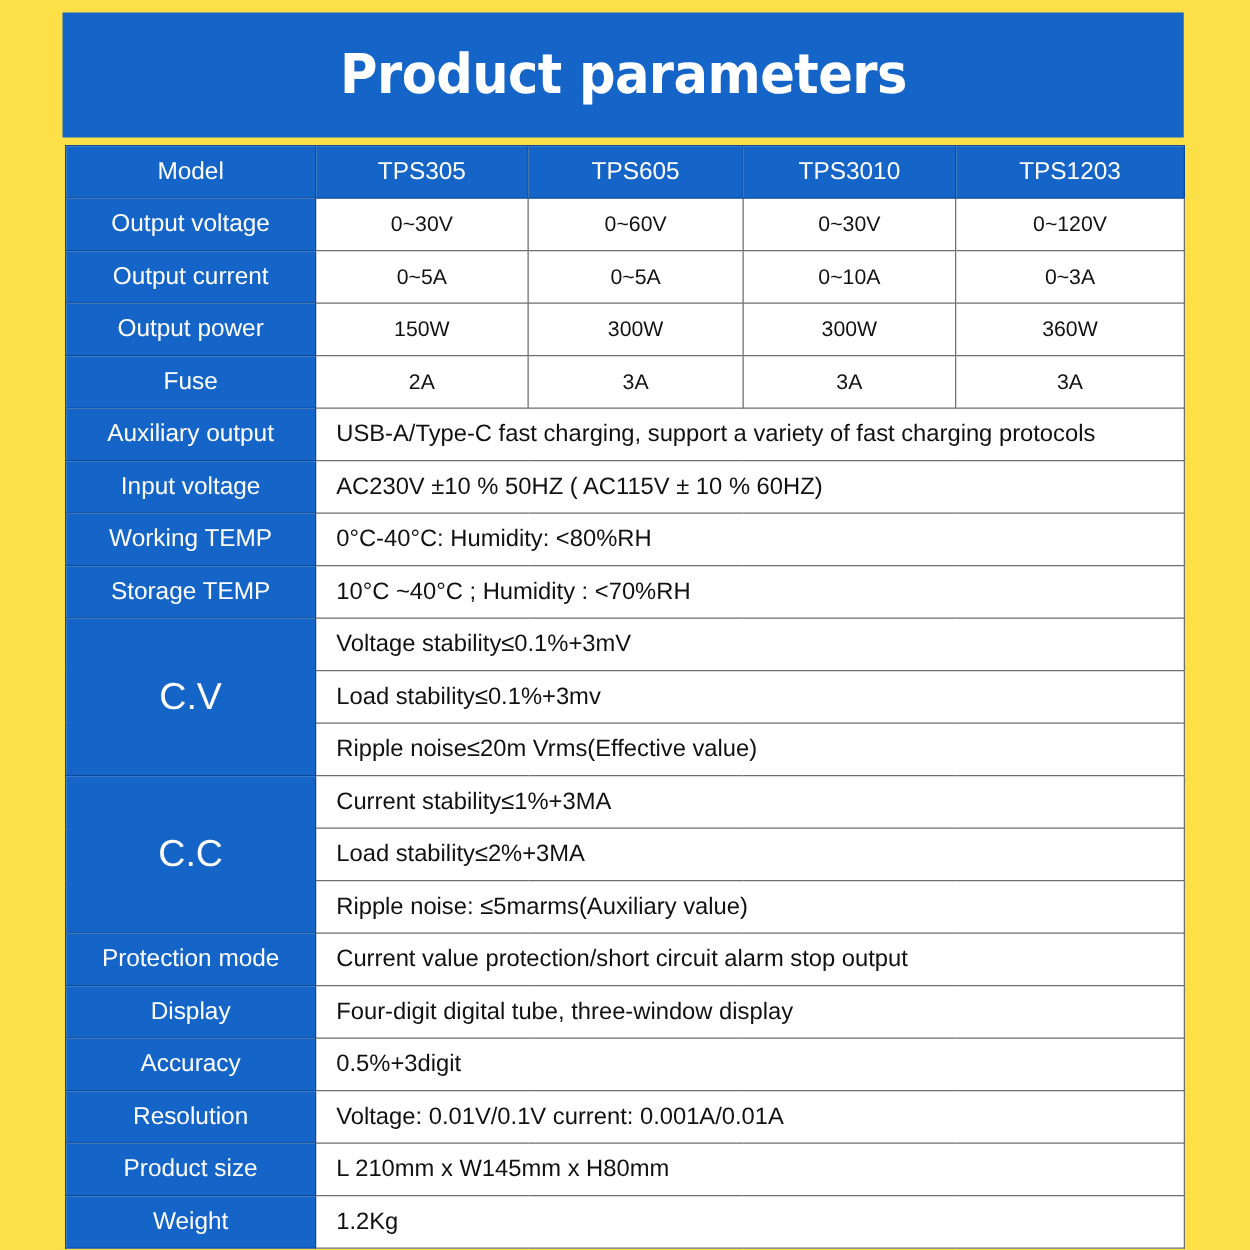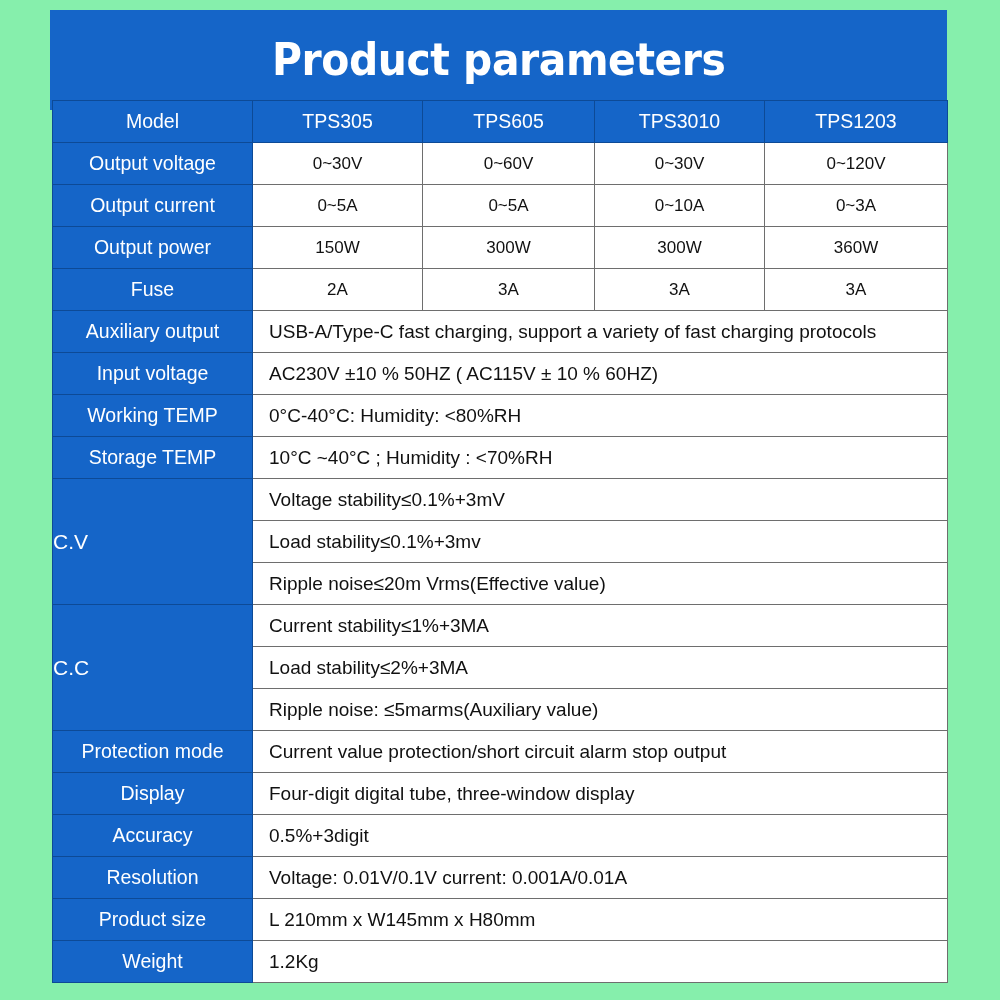--- a/index.html
+++ b/index.html
@@ -11,21 +11,21 @@
     width: 1000px;
     height: 1000px;
     font-family: "Liberation Sans", sans-serif;
     -webkit-font-smoothing: antialiased;
   }
 
   #sheet {
     position: relative;
     width: 1000px;
     height: 1000px;
-    background: #86efac;
+    background: #fde047;
     overflow: hidden;
   }
 
   
   .banner {
     position: absolute;
     left: 50px;
     top: 10px;
     width: 897px;
     height: 100px;
@@ -44,21 +44,21 @@
     transform: scaleX(0.93);
     transform-origin: center center;
     line-height: 1;
     white-space: nowrap;
   }
 
   
   .spec-table {
     position: absolute;
     left: 52px;
-    top: 100px;
+    top: 116px;
     width: 895px;
     border-collapse: collapse;
     table-layout: fixed;
     background: #ffffff;
   }
   .spec-table td {
     border: 1px solid #6e6e6e;
     padding: 0;
     height: 41px;
     font-size: 19px;
@@ -97,22 +97,22 @@
     text-align: left;
     background: #ffffff;
     padding-left: 16px;
     font-size: 19px;
     white-space: nowrap;
   }
   
   td.merged-lbl {
     background: #1565C8;
     color: #ffffff;
-    text-align: left;
-    font-size: 21px;
+    text-align: center;
+    font-size: 30px;
     border-color: #0d4a96;
   }
 
   .col-label  { width: 200px; }
   .col-m1     { width: 170px; }
   .col-m2     { width: 172px; }
   .col-m3     { width: 170px; }
   .col-m4     { width: 183px; }
 </style>
 </head>

